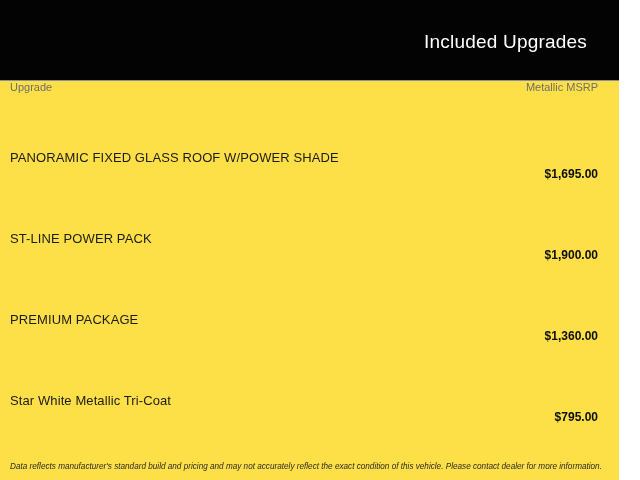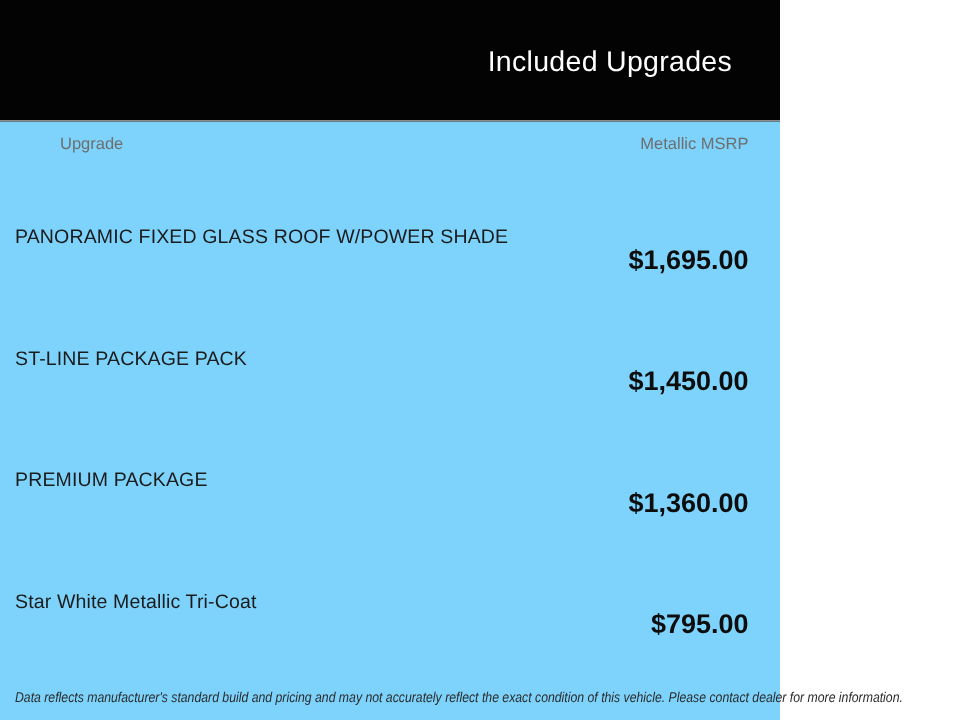--- a/index.html
+++ b/index.html
@@ -2,21 +2,21 @@
 <html><head>
 <meta charset="utf-8">
 <style>
   * { margin: 0; padding: 0; box-sizing: border-box; }
   html, body {
     width: 640px; height: 480px;
     background: #ffffff;
     font-family: "Liberation Sans", sans-serif;
     overflow: hidden;
   }
-  .page { width: 520px; height: 480px; background: #7dd3fc; }
+  .page { width: 619px; height: 480px; background: #fde047; }
 
   
   .header-bar {
     height: 81px;
     background: #030303;
     border-bottom: 1px solid #8e8e8e;
     display: flex;
     align-items: center;
     justify-content: flex-end;
     padding: 4px 32px 0 0;
@@ -26,42 +26,41 @@
     font-size: 19px;
     font-weight: 400;
     letter-spacing: 0.2px;
   }
 
   
   .col-headers {
     height: 36px;
     display: flex;
     justify-content: space-between;
-    align-items: center;
+    align-items: flex-start;
     padding: 0 21px 6px 10px;
     font-size: 11px;
     color: #6e6e6e;
-    margin-left: 30px;
   }
 
   
   .row {
     height: 81px;
     display: flex;
     justify-content: space-between;
     align-items: center;
     padding: 0 21px 0 10px;
   }
   .row-name {
     font-size: 13px;
     color: #1b1b1b;
     letter-spacing: 0.1px;
   }
   .row-price {
-    font-size: 18px;
+    font-size: 12px;
     font-weight: 700;
     color: #0d0d0d;
     white-space: nowrap;
     margin-top: 32px;
   }
 
   
   .footer {
     margin-top: 19px;
     padding: 0 10px;
@@ -88,22 +87,22 @@
     <span>Upgrade</span>
     <span>Metallic MSRP</span>
   </div>
 
   <div>
     <div class="row">
       <span class="row-name">PANORAMIC FIXED GLASS ROOF W/POWER SHADE</span>
       <span class="row-price">$1,695.00</span>
     </div>
     <div class="row">
-      <span class="row-name">ST-LINE PACKAGE PACK</span>
-      <span class="row-price">$1,450.00</span>
+      <span class="row-name">ST-LINE POWER PACK</span>
+      <span class="row-price">$1,900.00</span>
     </div>
     <div class="row">
       <span class="row-name">PREMIUM PACKAGE</span>
       <span class="row-price">$1,360.00</span>
     </div>
     <div class="row">
       <span class="row-name">Star White Metallic Tri-Coat</span>
       <span class="row-price">$795.00</span>
     </div>
   </div>

